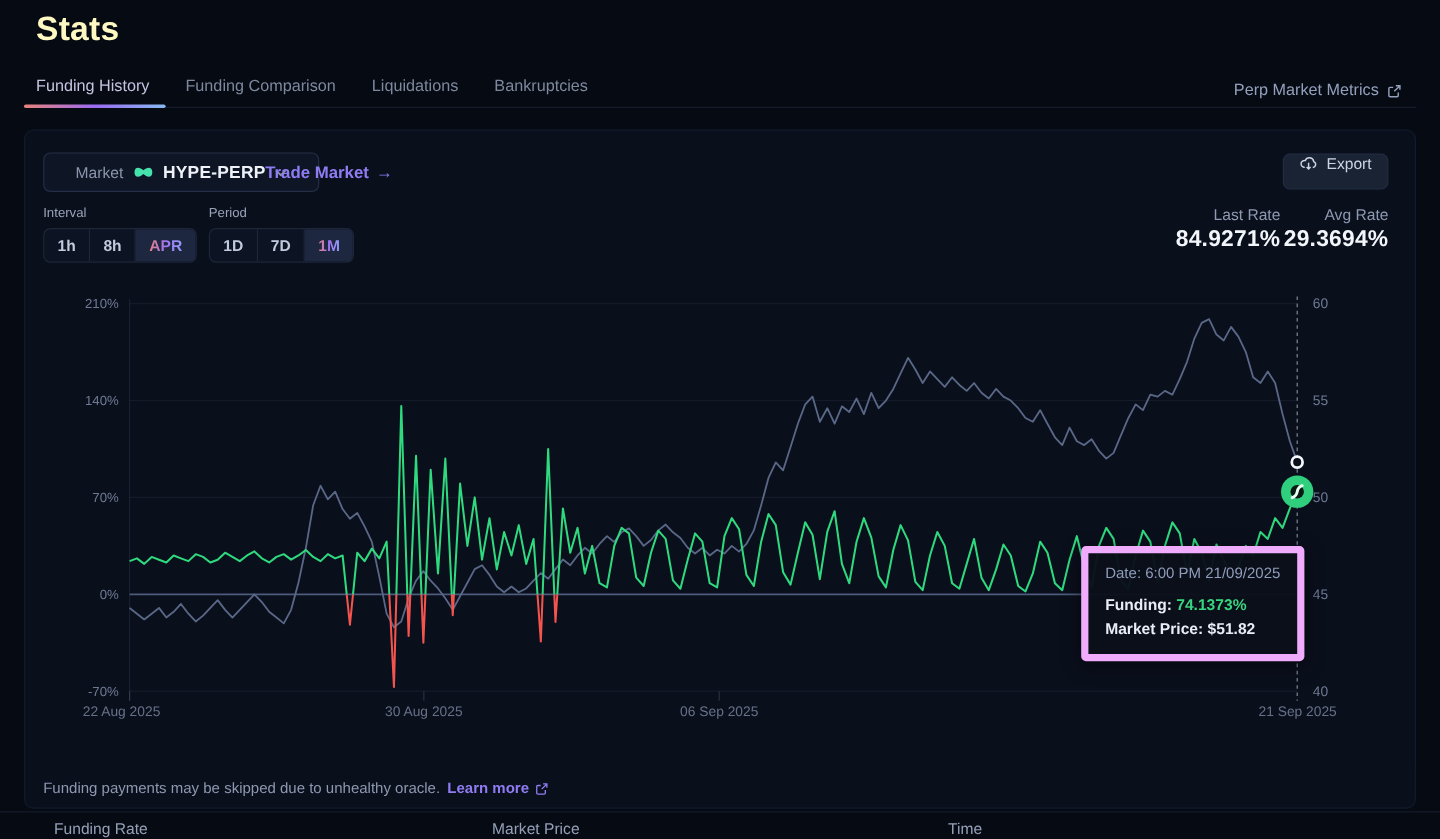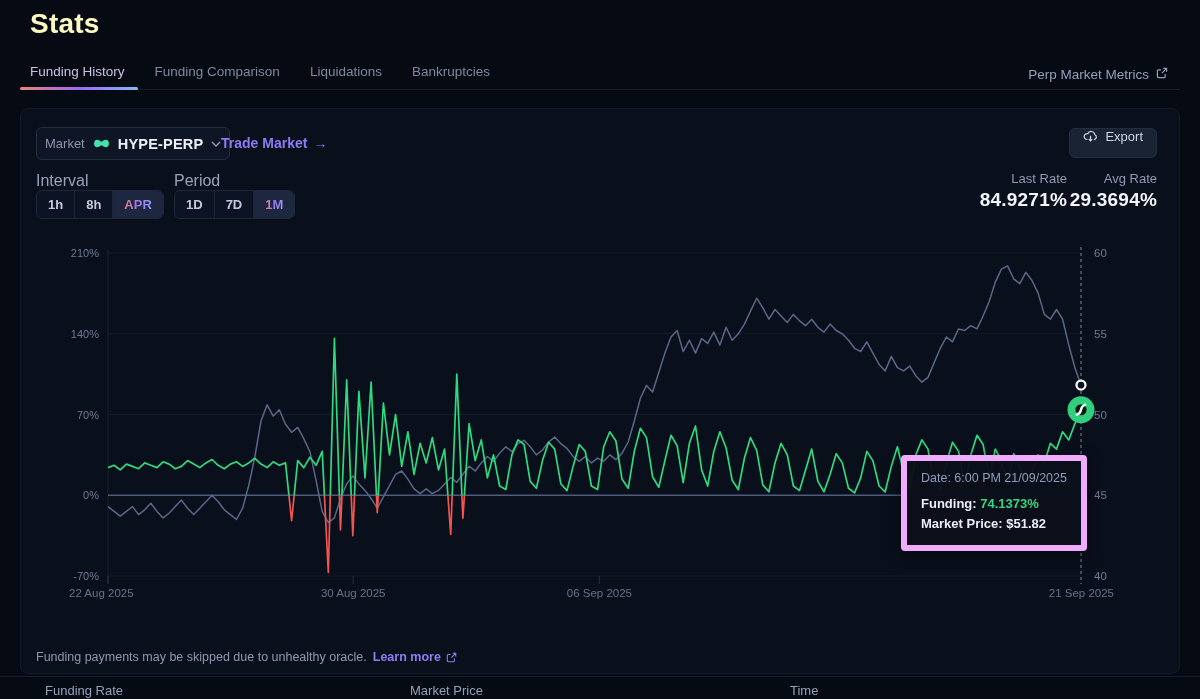--- a/index.html
+++ b/index.html
@@ -16,37 +16,37 @@
   #page-title { left:30px; top:8px; font-size:28px; font-weight:700; color:#fef9c3; letter-spacing:.2px; }
 
   
   #tabbar { left:20px; top:64px; width:1160px; height:26px; }
   #tabbar .tabs { display:flex; gap:30px; padding-left:10px; }
   .tab { font-size:13.5px; color:#7e889e; cursor:pointer; padding-bottom:10px; white-space:nowrap; }
   .tab.active { color:#c7c3e2; }
   #tab-underline { left:20px; top:87px; width:118px; height:3px; border-radius:2px;
     background:linear-gradient(90deg,#e8837a,#9a6bf3,#86b9f2); }
   #tabbar-border { left:20px; top:89px; width:1160px; height:1px; background:#151d2d; }
-  #perp-metrics-link { right:32px; top:67px; font-size:13.5px; color:#93a0bb; display:flex; align-items:flex-start; gap:7px; cursor:pointer; }
+  #perp-metrics-link { right:32px; top:67px; font-size:13.5px; color:#93a0bb; display:flex; align-items:flex-end; gap:7px; cursor:pointer; }
 
   
   #panel { left:20px; top:108px; width:1160px; height:566px; background:#0a0f1c; border:1px solid #121a2c; border-radius:8px; }
 
   
   #market-btn { left:15px; top:18px; height:33px; display:flex; align-items:center; gap:8px;
-    background:#0e1626; border:1px solid #232e44; border-radius:6px; padding:0 8px; cursor:pointer; }
+    background:#0e1626; border:1px solid #232e44; border-radius:6px; padding:0 26px; cursor:pointer; }
   #market-btn .mlabel { font-size:13px; color:#8b95ab; }
   #market-btn .mvalue { font-size:14.5px; font-weight:700; color:#eef2f8; letter-spacing:.2px; }
   #trade-link { left:200px; top:26px; font-size:14px; font-weight:700; color:#8f7cf3; cursor:pointer; display:flex; gap:6px; align-items:center; }
   #export-btn { right:22px; top:19px; height:30px; display:flex; align-items:flex-start; gap:7px;
     background:#192334; border:1px solid #222d42; border-radius:6px; padding:0 13px; cursor:pointer;
     font-size:13px; color:#ccd4e3; }
 
   
-  .ctl-label { font-size:16px; color:#98a2b8; }
+  .ctl-label { font-size:11px; color:#98a2b8; }
   .seg-group { display:flex; background:#0c1322; border:1px solid #1d2739; border-radius:6px; overflow:hidden; height:29px;text-align:right; }
   .seg { min-width:38px; padding:0 11px; display:flex; align-items:center; justify-content:center;
     font-size:13px; font-weight:700; color:#c2cade; cursor:pointer; border-right:1px solid #1d2739; }
   .seg:last-child { border-right:none; }
   .seg.sel { background:#1d2740; }
   .seg.sel span { background:linear-gradient(90deg,#e8837f,#a173f2,#8f9ef5);
     -webkit-background-clip:text; background-clip:text; color:transparent; }
   #interval-label { left:15px; top:63px; } #interval-group { left:15px; top:81px; }
   #period-label { left:153px; top:63px; } #period-group { left:153px; top:81px; }
 

